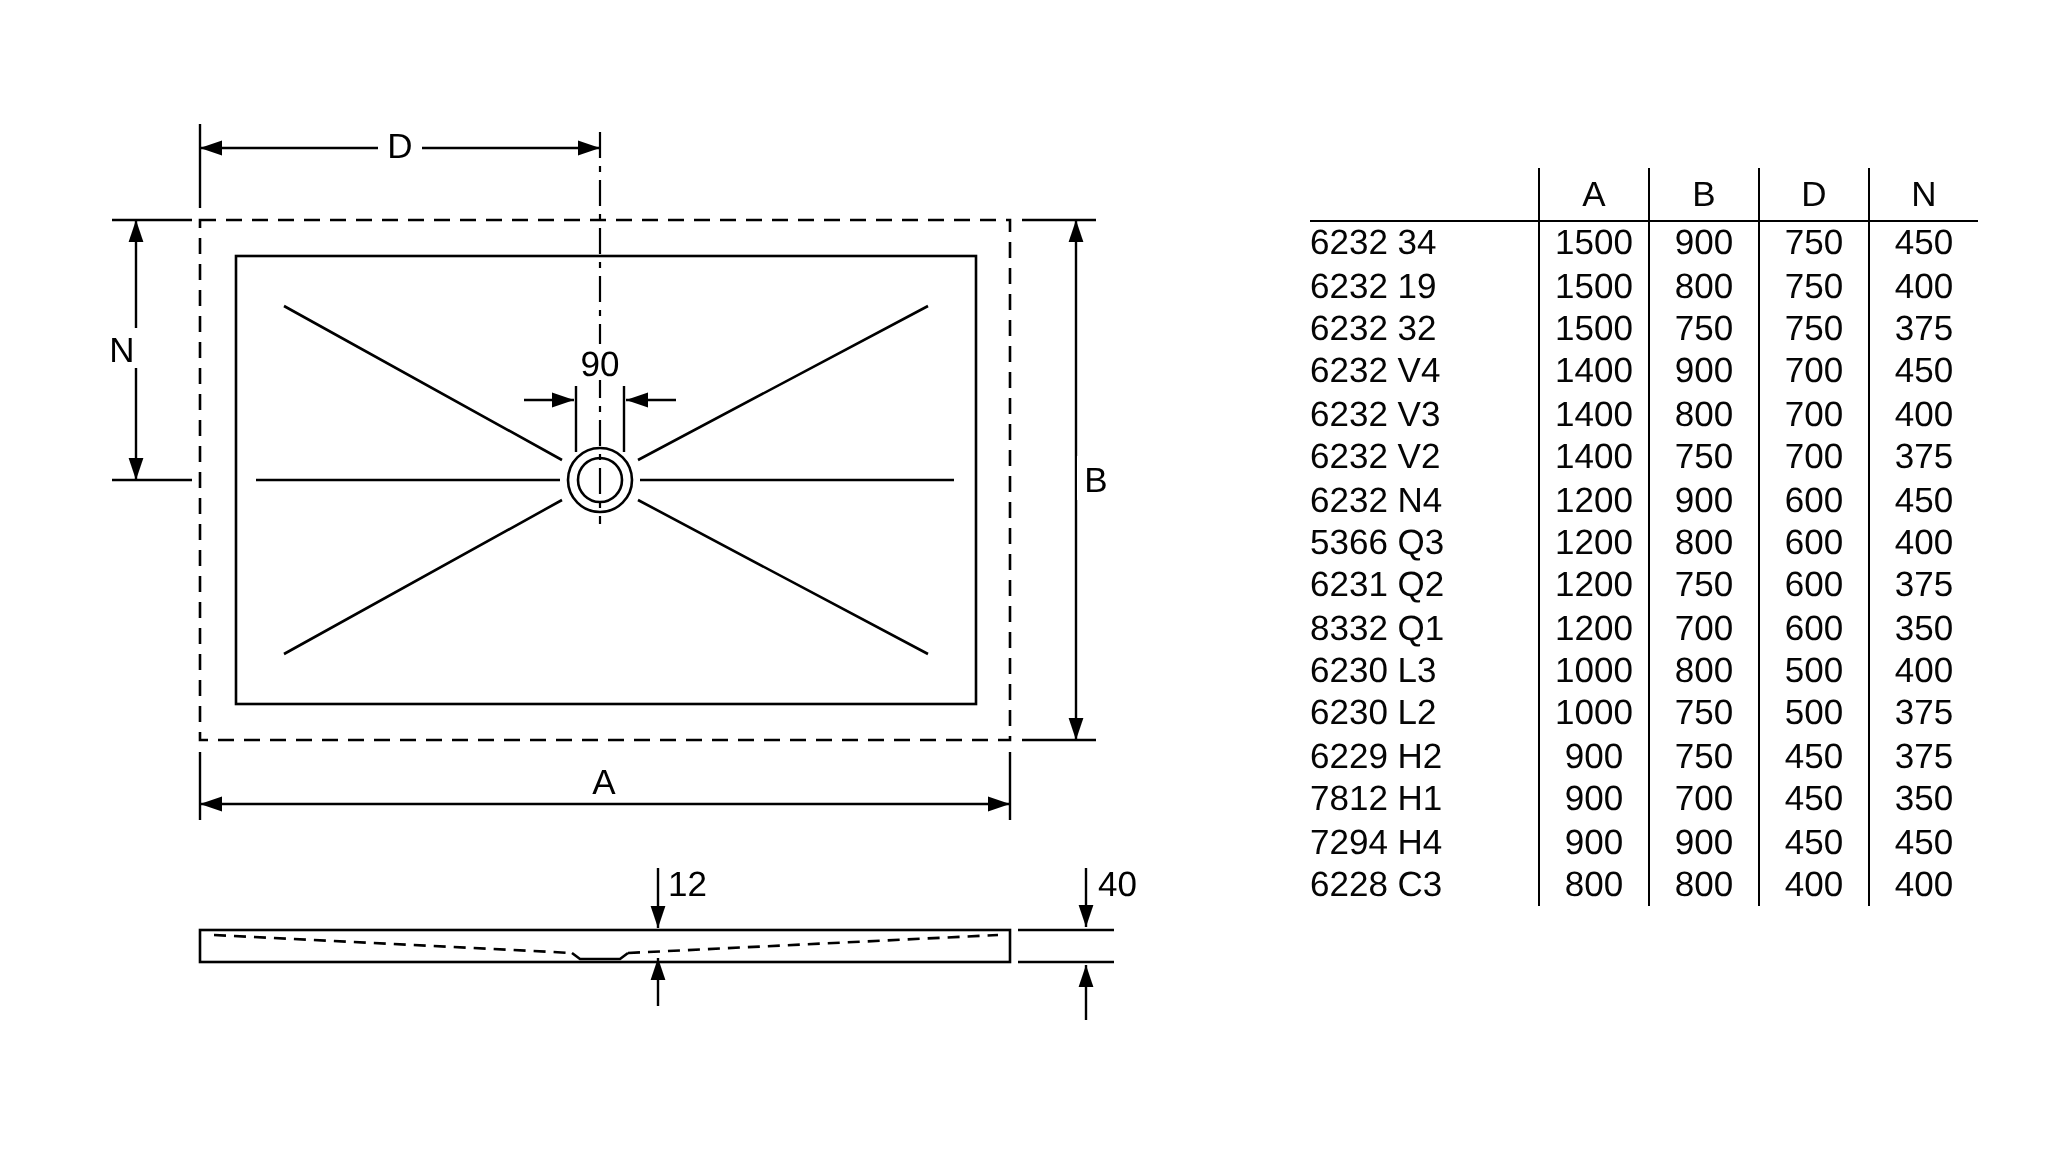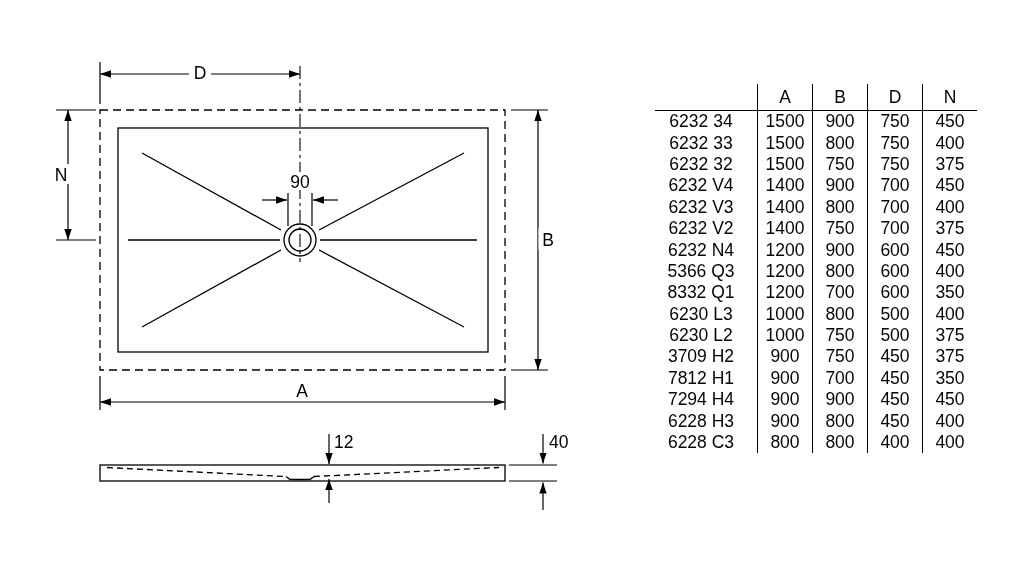--- a/index.html
+++ b/index.html
@@ -28,21 +28,21 @@
     font-weight: normal;
   }
   table.spec th { height: 26px; }
   table.spec td { height: 21.4px; }
   table.spec th:first-child, table.spec td:first-child { width: 92px; }
   table.spec th:not(:first-child), table.spec td:not(:first-child) {
     width: 54px;
     border-left: 1.6px solid #000;
   }
   table.spec thead th { border-bottom: 1.6px solid #000; }
-  table.spec td.model { text-align: center; padding-right: 10px; }
+  table.spec td.model { text-align: left; padding-right: 22px; }
 </style>
 </head>
 <body>
 
 <div class="page">
 
   <svg class="drawing" width="620" height="588" viewBox="0 0 620 588" xmlns="http://www.w3.org/2000/svg">
     <defs>
       <marker id="arrow" markerUnits="userSpaceOnUse" markerWidth="12" markerHeight="9" refX="11" refY="4.5" orient="auto-start-reverse">
         <path d="M0,0.8 L11,4.5 L0,8.2 Z" fill="#000"></path>
@@ -126,21 +126,21 @@
       </thead>
       <tbody>
           <tr>
             <td class="model">6232 34</td>
             <td>1500</td>
             <td>900</td>
             <td>750</td>
             <td>450</td>
           </tr>
           <tr>
-            <td class="model">6232 33</td>
+            <td class="model">6232 19</td>
             <td>1500</td>
             <td>800</td>
             <td>750</td>
             <td>400</td>
           </tr>
           <tr>
             <td class="model">6232 32</td>
             <td>1500</td>
             <td>750</td>
             <td>750</td>
@@ -175,20 +175,27 @@
             <td>450</td>
           </tr>
           <tr>
             <td class="model">5366 Q3</td>
             <td>1200</td>
             <td>800</td>
             <td>600</td>
             <td>400</td>
           </tr>
           <tr>
+            <td class="model">6231 Q2</td>
+            <td>1200</td>
+            <td>750</td>
+            <td>600</td>
+            <td>375</td>
+          </tr>
+          <tr>
             <td class="model">8332 Q1</td>
             <td>1200</td>
             <td>700</td>
             <td>600</td>
             <td>350</td>
           </tr>
           <tr>
             <td class="model">6230 L3</td>
             <td>1000</td>
             <td>800</td>
@@ -196,46 +203,39 @@
             <td>400</td>
           </tr>
           <tr>
             <td class="model">6230 L2</td>
             <td>1000</td>
             <td>750</td>
             <td>500</td>
             <td>375</td>
           </tr>
           <tr>
-            <td class="model">3709 H2</td>
+            <td class="model">6229 H2</td>
             <td>900</td>
             <td>750</td>
             <td>450</td>
             <td>375</td>
           </tr>
           <tr>
             <td class="model">7812 H1</td>
             <td>900</td>
             <td>700</td>
             <td>450</td>
             <td>350</td>
           </tr>
           <tr>
             <td class="model">7294 H4</td>
             <td>900</td>
             <td>900</td>
             <td>450</td>
             <td>450</td>
-          </tr>
-          <tr>
-            <td class="model">6228 H3</td>
-            <td>900</td>
-            <td>800</td>
-            <td>450</td>
-            <td>400</td>
           </tr>
           <tr>
             <td class="model">6228 C3</td>
             <td>800</td>
             <td>800</td>
             <td>400</td>
             <td>400</td>
           </tr>
         </tbody>
     </table>

